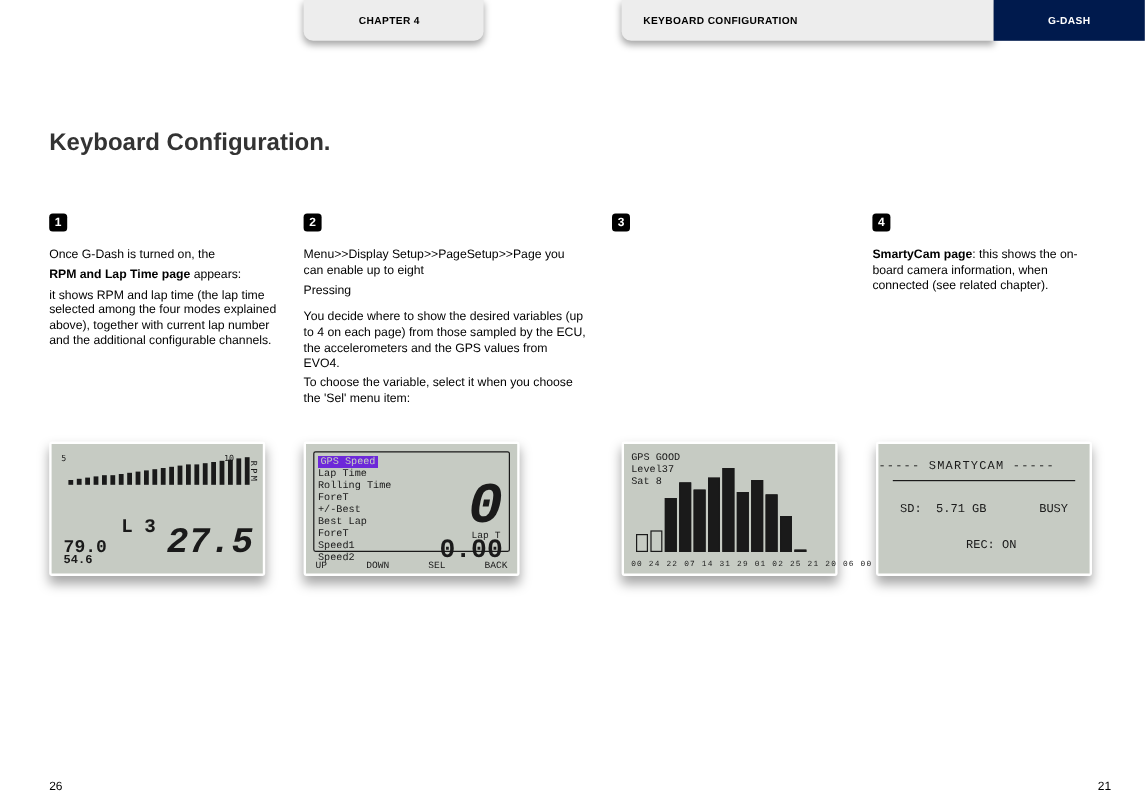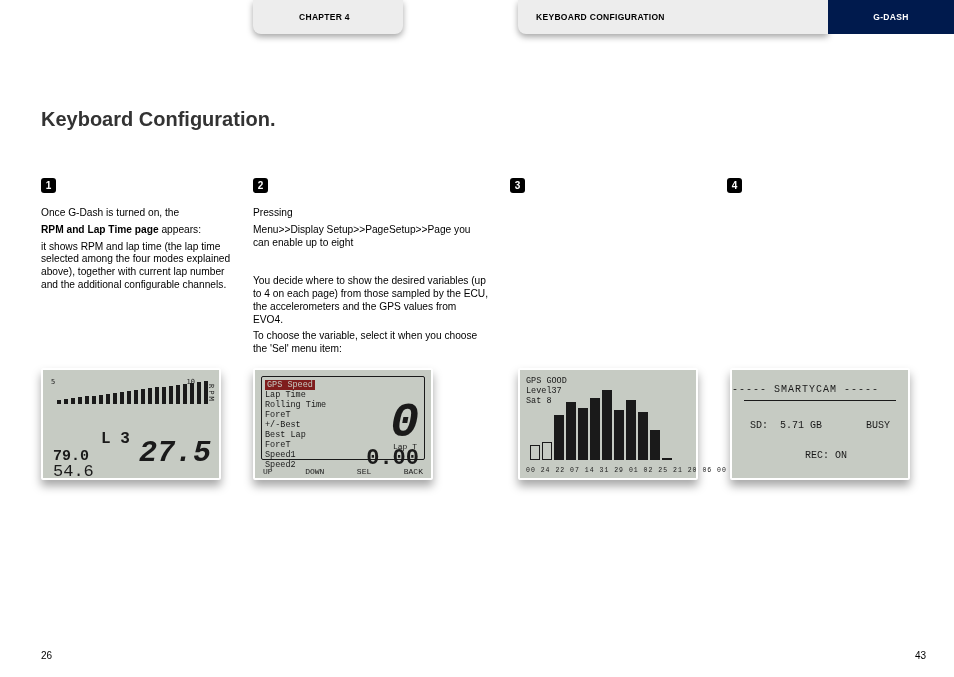--- a/index.html
+++ b/index.html
@@ -105,27 +105,27 @@
 
   
   .s1-rpmlabel { position:absolute; right:4px; top:14px; font-size:7px; writing-mode:vertical-rl; letter-spacing:2px; font-family:monospace;}
   .s1-scale    { position:absolute; left:8px; top:8px; width:154px; height:20px;}
   .s1-scale span { position:absolute; top:0; font-size:7px; font-family:monospace;}
   .s1-wedges { position:absolute; left:14px; top:10px; width:150px; height:24px;}
   .s1-wedges i { position:absolute; bottom:0; width:4px; background:#1a1a1a; }
   .s1-bigrpm   { position:absolute; left:44px; top:26px; font-size:38px; font-weight:700; font-style:italic;}
   .s1-lap      { position:absolute; left:58px; top:60px; font-size:16px; font-weight:700; }
   .s1-left1    { position:absolute; left:10px; top:78px; font-size:15px; font-weight:700;}
-  .s1-left2    { position:absolute; left:10px; top:92px; font-size:17px; font-weight:400;}
+  .s1-left2    { position:absolute; left:10px; top:92px; font-size:10px; font-weight:700;}
   .s1-right    { position:absolute; right:8px;  top:66px; font-size:30px; font-weight:700; font-style:italic;}
 
   
   .s2-frame { position:absolute; left:6px; top:6px; right:6px; bottom:18px; border:1px solid #1a1a1a; border-radius:2px;}
   .s2-list  { position:absolute; left:10px; top:10px; font-size:8.5px; line-height:10px; font-family:"Courier New",monospace;}
-  .s2-list div:first-child { background:#7f1d1d; color:#c6cbc3; padding:0 2px; display:inline-block;}
+  .s2-list div:first-child { background:#6d28d9; color:#c6cbc3; padding:0 2px; display:inline-block;}
   .s2-big0  { position:absolute; right:12px; top:26px; font-size:48px; font-weight:700; font-style:italic;}
   .s2-lapt  { position:absolute; right:14px; top:72px;  font-size:8px; font-family:"Courier New",monospace;}
   .s2-time  { position:absolute; right:12px; top:76px;  font-size:22px; font-weight:700; }
   .s2-foot  { position:absolute; left:0; right:0; bottom:2px; padding:0 8px; font-size:8px; font-family:"Courier New",monospace; display:flex; justify-content:space-between;}
 
   
   .s3-head  { position:absolute; left:6px; right:6px; top:6px; font-size:8.5px; font-family:"Courier New",monospace; display:flex; justify-content:space-between;flex-direction:column;}
   .s3-bars  { position:absolute; left:10px; bottom:18px; display:flex; align-items:flex-end; gap:2px; height:72px;}
   .s3-bars i{ width:10px; background:#1a1a1a; border:1px solid #1a1a1a;}
   .s3-bars i.hollow { background:transparent;}
@@ -154,30 +154,31 @@
 
 <div class="cols">
   <div class="col col1">
     <div class="num-badge">1</div>
     <p><span>Once G-Dash is turned on, the</span></p>
     <p><span class="bold">RPM and Lap Time page</span><span> appears:</span></p>
     <p>it shows RPM and lap time (the lap time selected among the four modes explained above), together with current lap number and the additional configurable channels.</p>
   </div>
   <div class="col col2">
     <div class="num-badge">2</div>
+    <p>Menu&gt;&gt;Display Setup&gt;&gt;PageSetup&gt;&gt;Page you can enable up to eight</p>
     <p>Pressing</p>
-    <p>Menu&gt;&gt;Display Setup&gt;&gt;PageSetup&gt;&gt;Page you can enable up to eight</p>
-    <p style="margin-top:26px">You decide where to show the desired variables (up to 4 on each page) from those sampled by the ECU, the accelerometers and the GPS values from EVO4.</p>
+    <p style="margin-top:10px">You decide where to show the desired variables (up to 4 on each page) from those sampled by the ECU, the accelerometers and the GPS values from EVO4.</p>
     <p>To choose the variable, select it when you choose the 'Sel' menu item:</p>
   </div>
   <div class="col col3">
     <div class="num-badge">3</div>
   </div>
   <div class="col col4">
     <div class="num-badge">4</div>
+    <p><span class="bold">SmartyCam page</span><span>: this shows the on-board camera information, when connected (see related chapter).</span></p>
   </div>
 </div>
 
 <div id="screen1" class="screen">
   <div class="s1-scale">
     <span style="left:0">5</span>
     <span style="right:10px">10</span>
   </div>
   <div class="s1-wedges">
       <i style="left: 0px; height: 4px;"></i>
@@ -251,13 +252,13 @@
   <div class="s4-title">----- SMARTYCAM -----</div>
   <div class="s4-hr"></div>
   <div class="s4-row1">
     <span><span>SD:</span>&nbsp;&nbsp;<span>5.71 GB</span></span>
     <span>BUSY</span>
   </div>
   <div class="s4-row2">REC: ON</div>
 </div>
 
 <div class="pg-left">26</div>
-<div class="pg-right">43</div>
+<div class="pg-right">21</div>
 
 </body></html>

